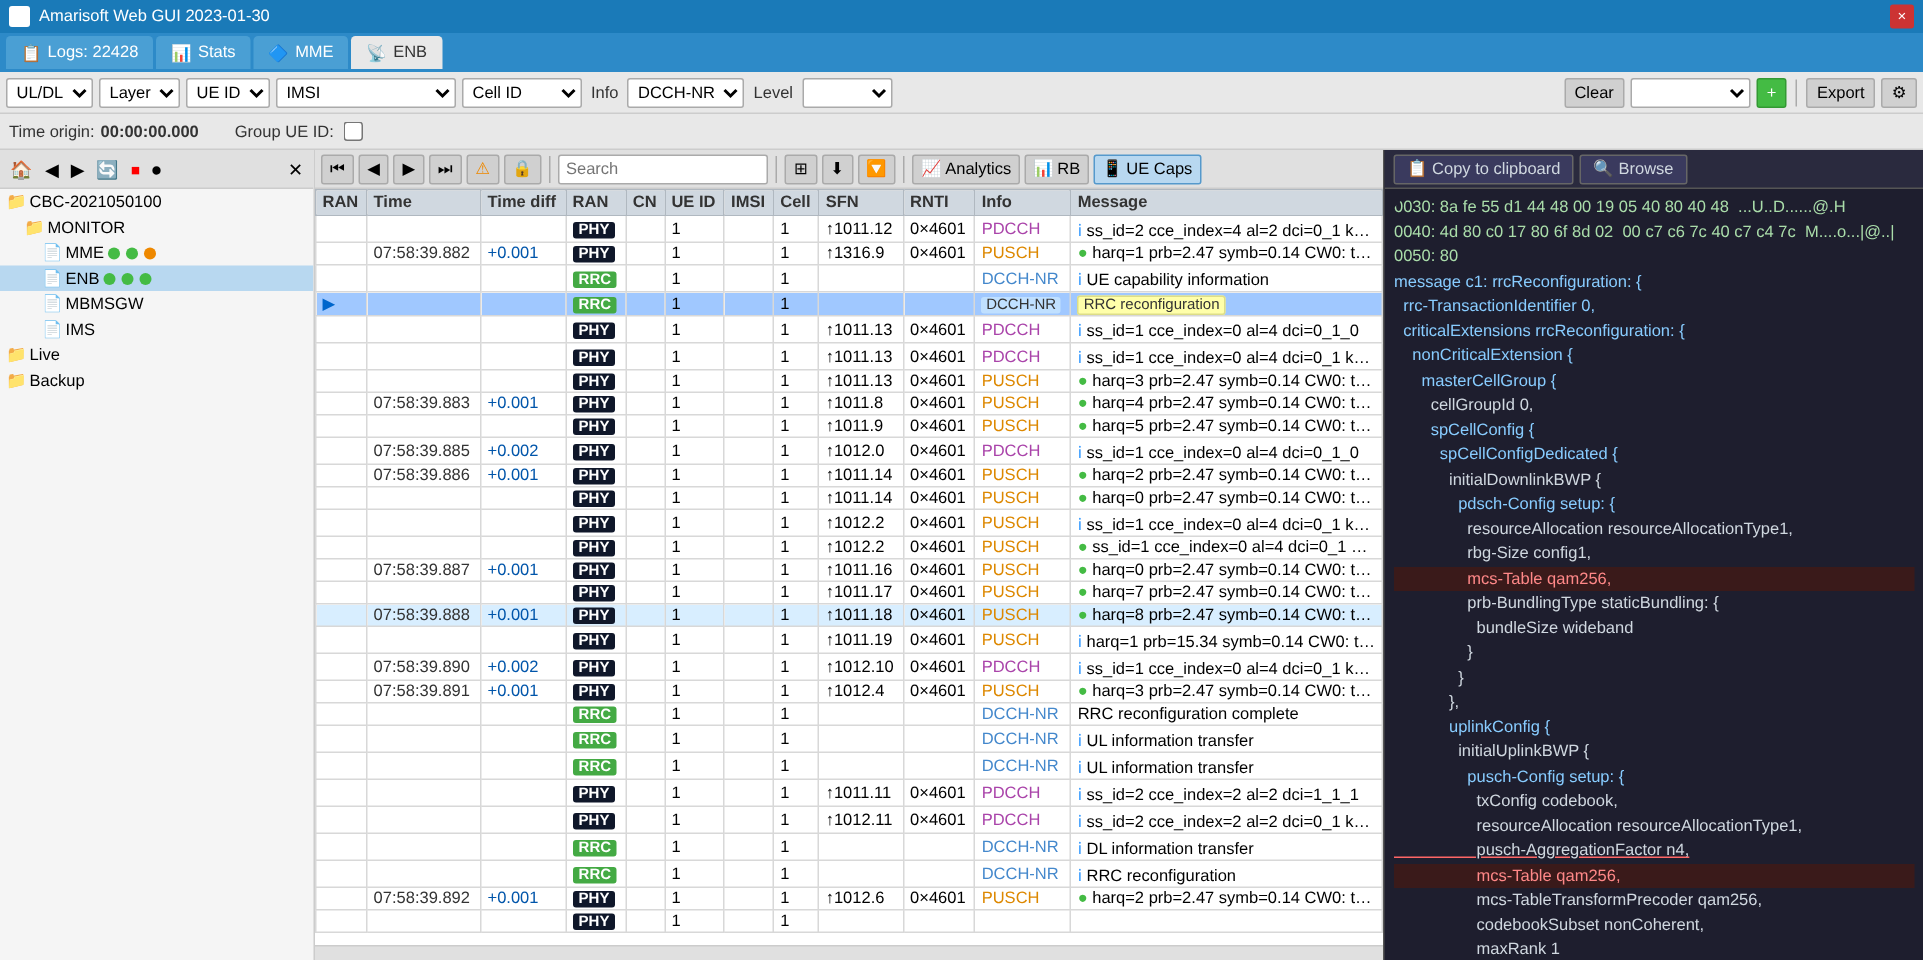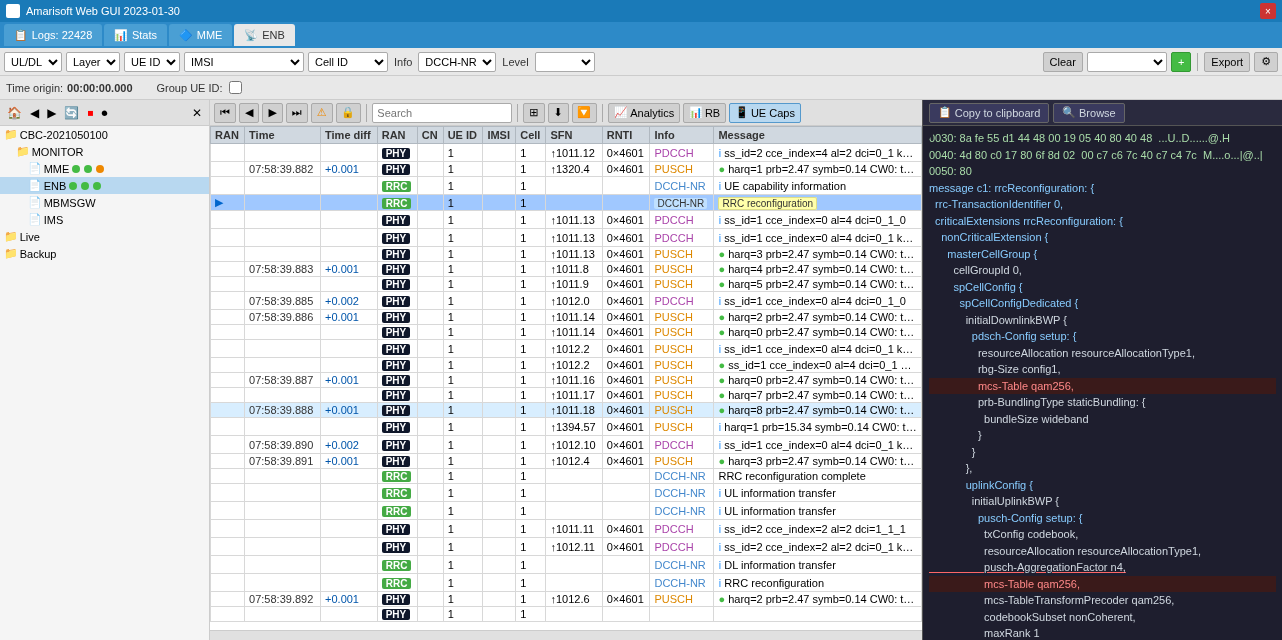--- a/index.html
+++ b/index.html
@@ -261,21 +261,21 @@
             </tr>
             <tr>
               <td></td>
               <td class="cell-time">07:58:39.882</td>
               <td class="cell-time-diff"><span style="color:#0055aa;">+0.001</span></td>
               <td><span class="phy-badge">PHY</span></td>
               <td></td>
               <td>1</td>
               <td></td>
               <td>1</td>
-              <td>↑1320.4</td>
+              <td>↑1316.9</td>
               <td>0×4601</td>
               <td><span style="color:#dd8800;">PUSCH</span></td>
               <td style="max-width: 200px; overflow: hidden; text-overflow: ellipsis;"><span style="color:#44bb44;">● </span><span>harq=1 prb=2.47 symb=0.14 CW0: tb_len=349 mo</span></td>
             </tr>
             <tr>
               <td></td>
               <td class="cell-time"></td>
               <td class="cell-time-diff"></td>
               <td><span class="rrc-badge">RRC</span></td>
               <td></td>
@@ -485,21 +485,21 @@
             </tr>
             <tr>
               <td></td>
               <td class="cell-time"></td>
               <td class="cell-time-diff"></td>
               <td><span class="phy-badge">PHY</span></td>
               <td></td>
               <td>1</td>
               <td></td>
               <td>1</td>
-              <td>↑1394.57</td>
+              <td>↑1011.19</td>
               <td>0×4601</td>
               <td><span style="color:#dd8800;">PUSCH</span></td>
               <td style="max-width: 200px; overflow: hidden; text-overflow: ellipsis;"><span style="color:#3399ff;">ℹ </span><span>harq=1 prb=15.34 symb=0.14 CW0: tb_len=217 m</span></td>
             </tr>
             <tr>
               <td></td>
               <td class="cell-time">07:58:39.890</td>
               <td class="cell-time-diff"><span style="color:#0055aa;">+0.002</span></td>
               <td><span class="phy-badge">PHY</span></td>
               <td></td>

